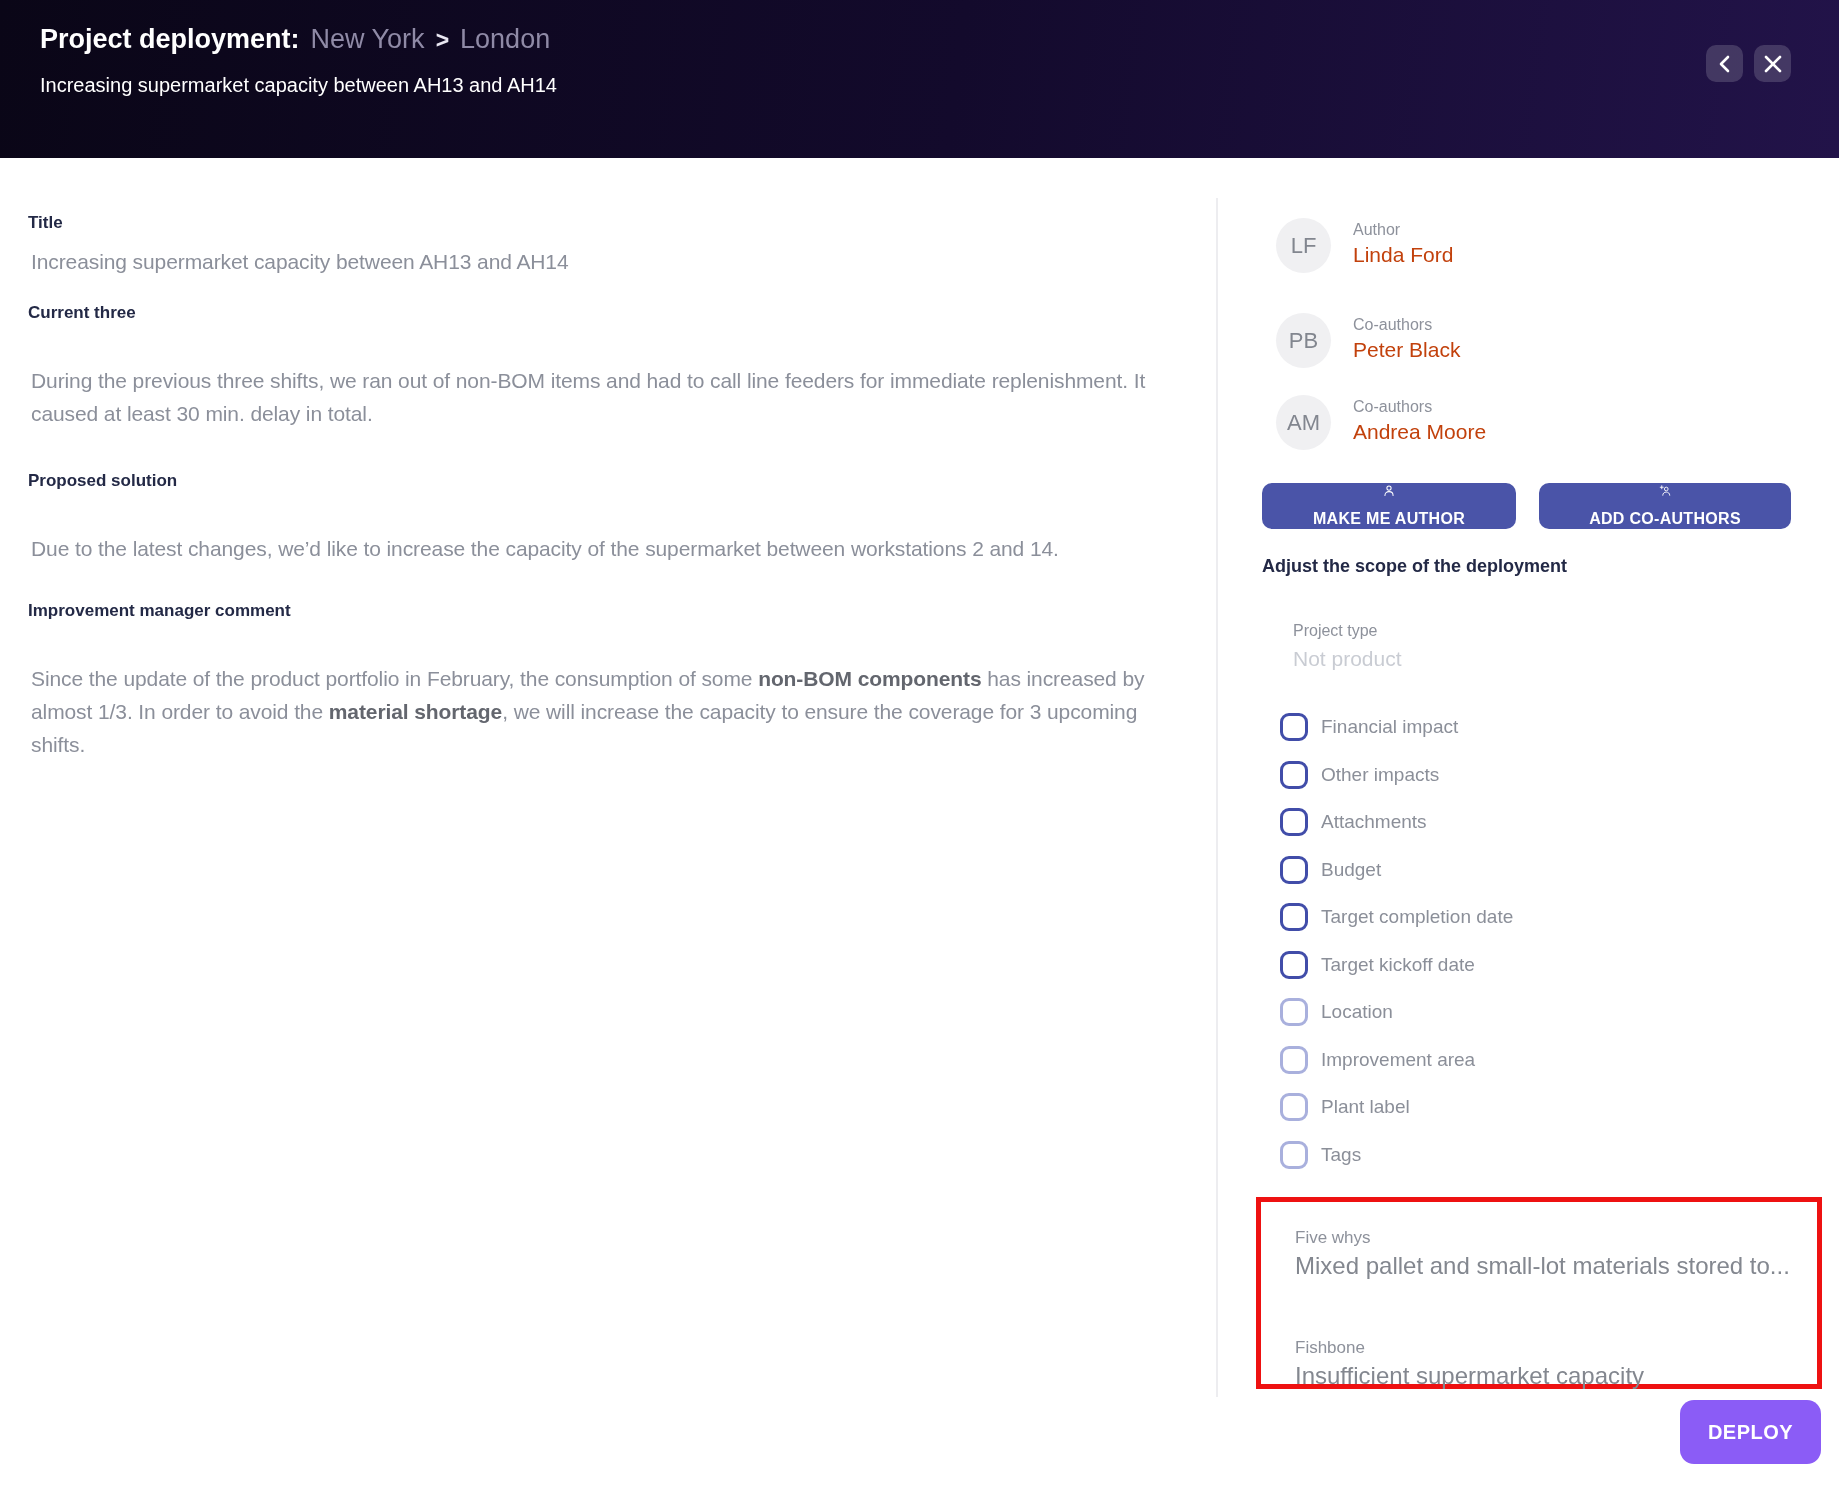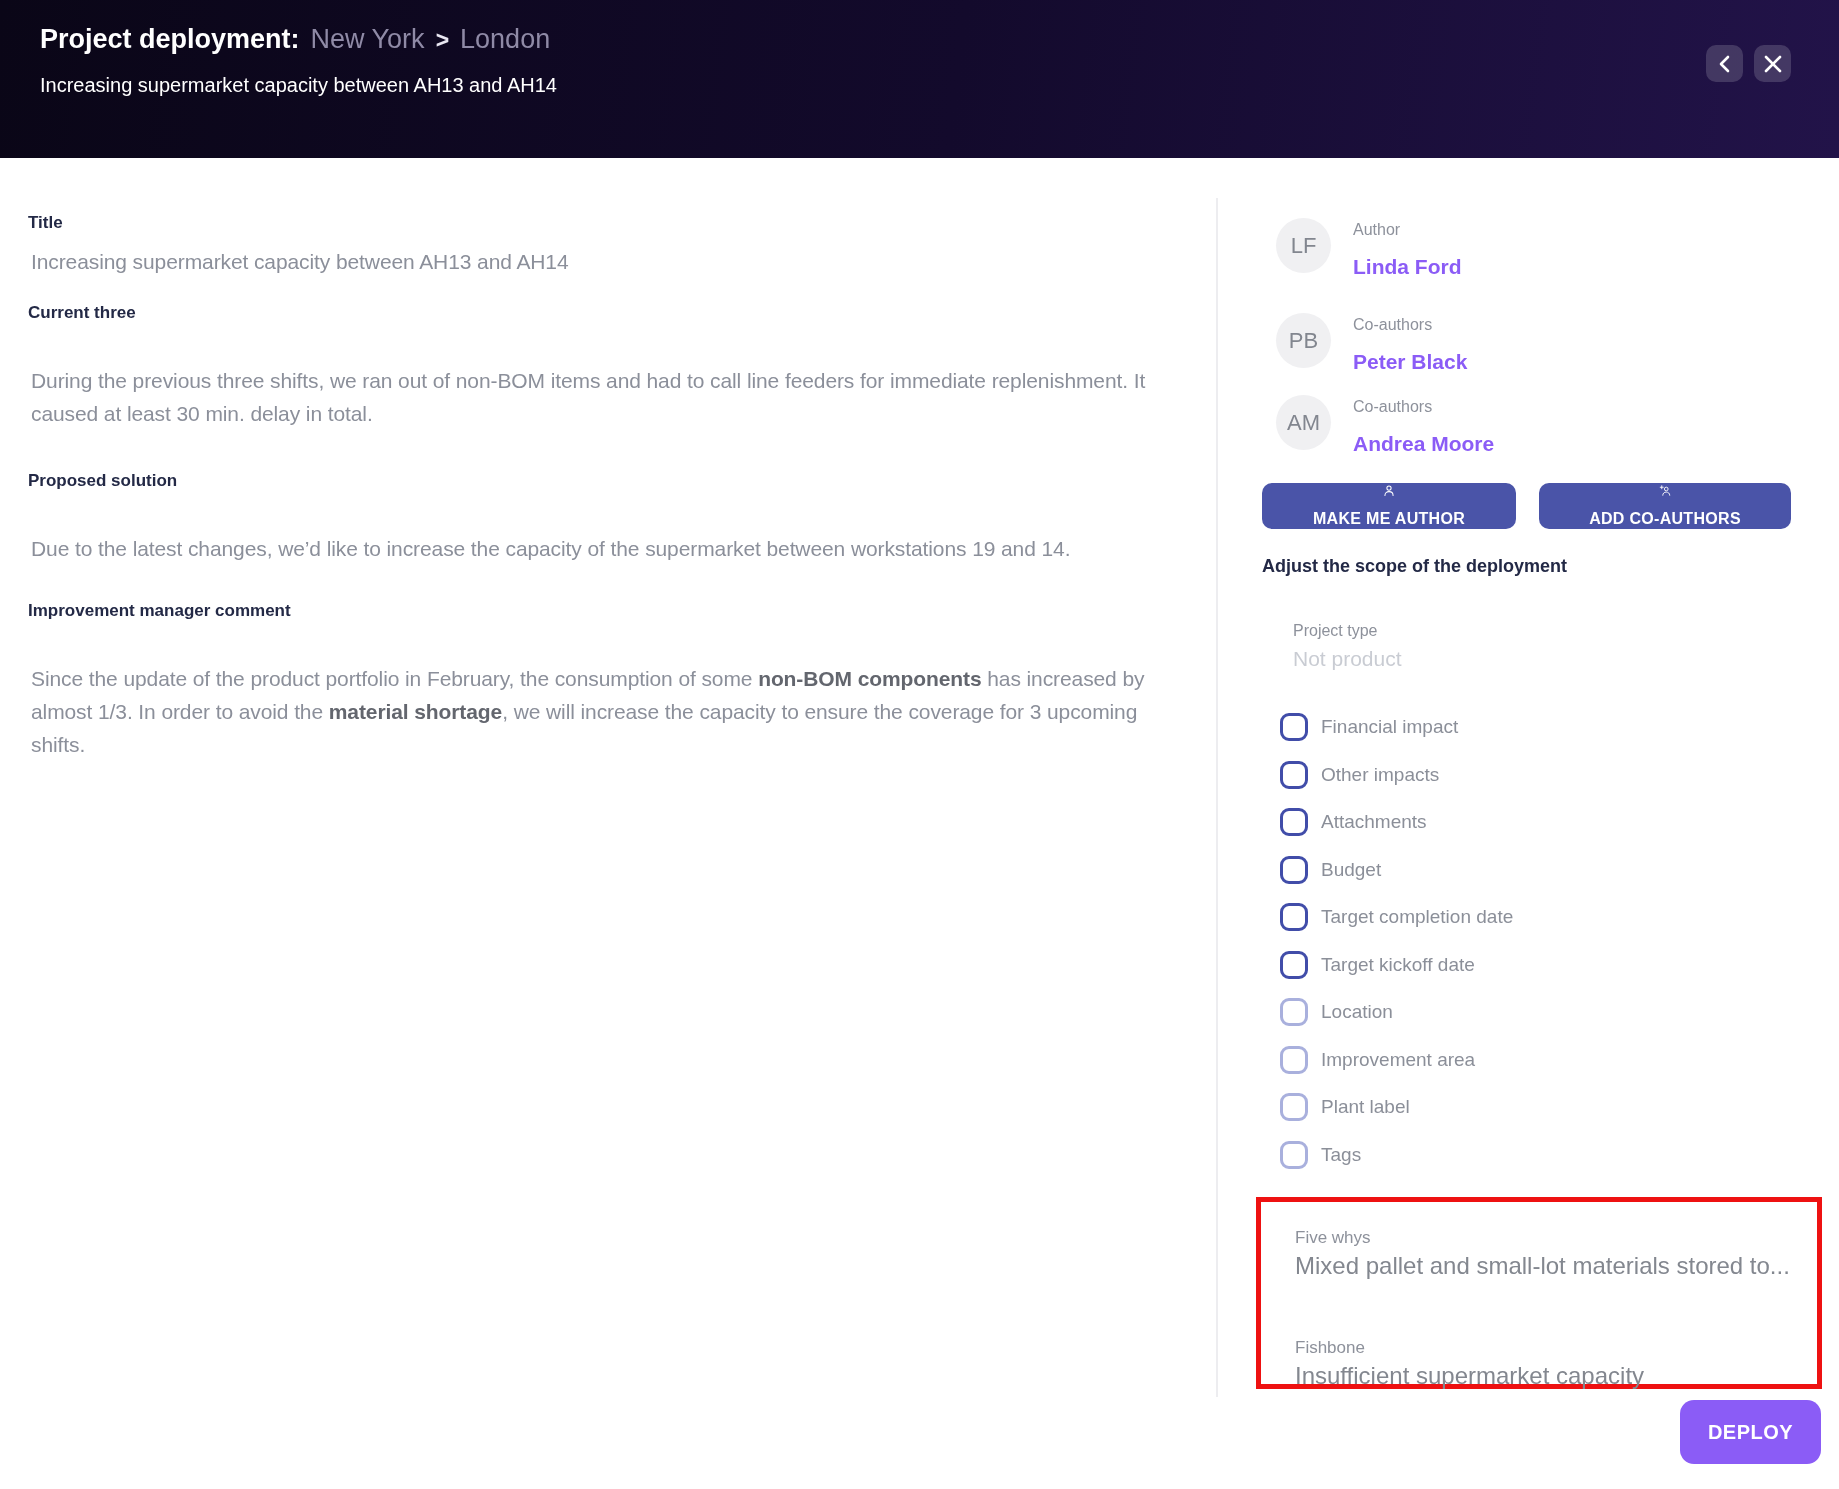--- a/index.html
+++ b/index.html
@@ -40,21 +40,21 @@
   .divider{position:absolute;left:1216px;top:198px;width:2px;height:1199px;background:#ededf0;}
 
   .person{position:absolute;left:1276px;display:flex;}
   .person.p0{top:218px;} .person.p1{top:313px;} .person.p2{top:395px;}
   .avatar{
     width:55px;height:55px;border-radius:50%;background:#f0f0f2;color:#82868f;
     font-size:22px;display:flex;align-items:center;justify-content:center;flex:0 0 auto;
   }
   .p-info{margin-left:22px;padding-top:3px;}
   .p-role{font-size:16px;color:#8d919b;}
-  .p-name{font-size:21px;font-weight:700;color:#8b5cf6;margin-top:16px;}
+  .p-name{font-size:21px;font-weight:400;color:#c2410c;margin-top:4px;}
 
   .btn{
     position:absolute;top:483px;height:46px;border:none;border-radius:10px;background:#4a54a8;
     color:#ffffff;font-family:"Liberation Sans",sans-serif;font-weight:700;font-size:16px;letter-spacing:0.3px;
     display:flex;align-items:center;justify-content:center;gap:13px;cursor:pointer;flex-direction:column;
   }
   #btn-make{left:1262px;width:254px;}
   #btn-add{left:1539px;width:252px;}
 
   .scope-heading{position:absolute;left:1262px;top:556px;font-size:18px;font-weight:700;color:#232946;}
@@ -116,21 +116,21 @@
   </header>
 
   <main>
     <div class="sec-label" id="lbl-title">Title</div>
     <div class="sec-text" id="val-title">Increasing supermarket capacity between AH13 and AH14</div>
 
     <div class="sec-label" id="lbl-current">Current three</div>
     <div class="sec-text" id="val-current">During the previous three shifts, we ran out of non-BOM items and had to call line feeders for immediate replenishment. It caused at least 30 min. delay in total.</div>
 
     <div class="sec-label" id="lbl-proposed">Proposed solution</div>
-    <div class="sec-text" id="val-proposed">Due to the latest changes, we’d like to increase the capacity of the supermarket between workstations 19 and 14.</div>
+    <div class="sec-text" id="val-proposed">Due to the latest changes, we’d like to increase the capacity of the supermarket between workstations 2 and 14.</div>
 
     <div class="sec-label" id="lbl-comment">Improvement manager comment</div>
     <div class="sec-text" id="val-comment"><span>Since the update of the product portfolio in February, the consumption of some </span><b>non-BOM components</b><span> has increased by almost 1/3. In order to avoid the </span><b>material shortage</b><span>, we will increase the capacity to ensure the coverage for 3 upcoming shifts.</span></div>
   </main>
 
   <div class="divider"></div>
 
   <div class="person p0">
     <div class="avatar">LF</div>
     <div class="p-info">

